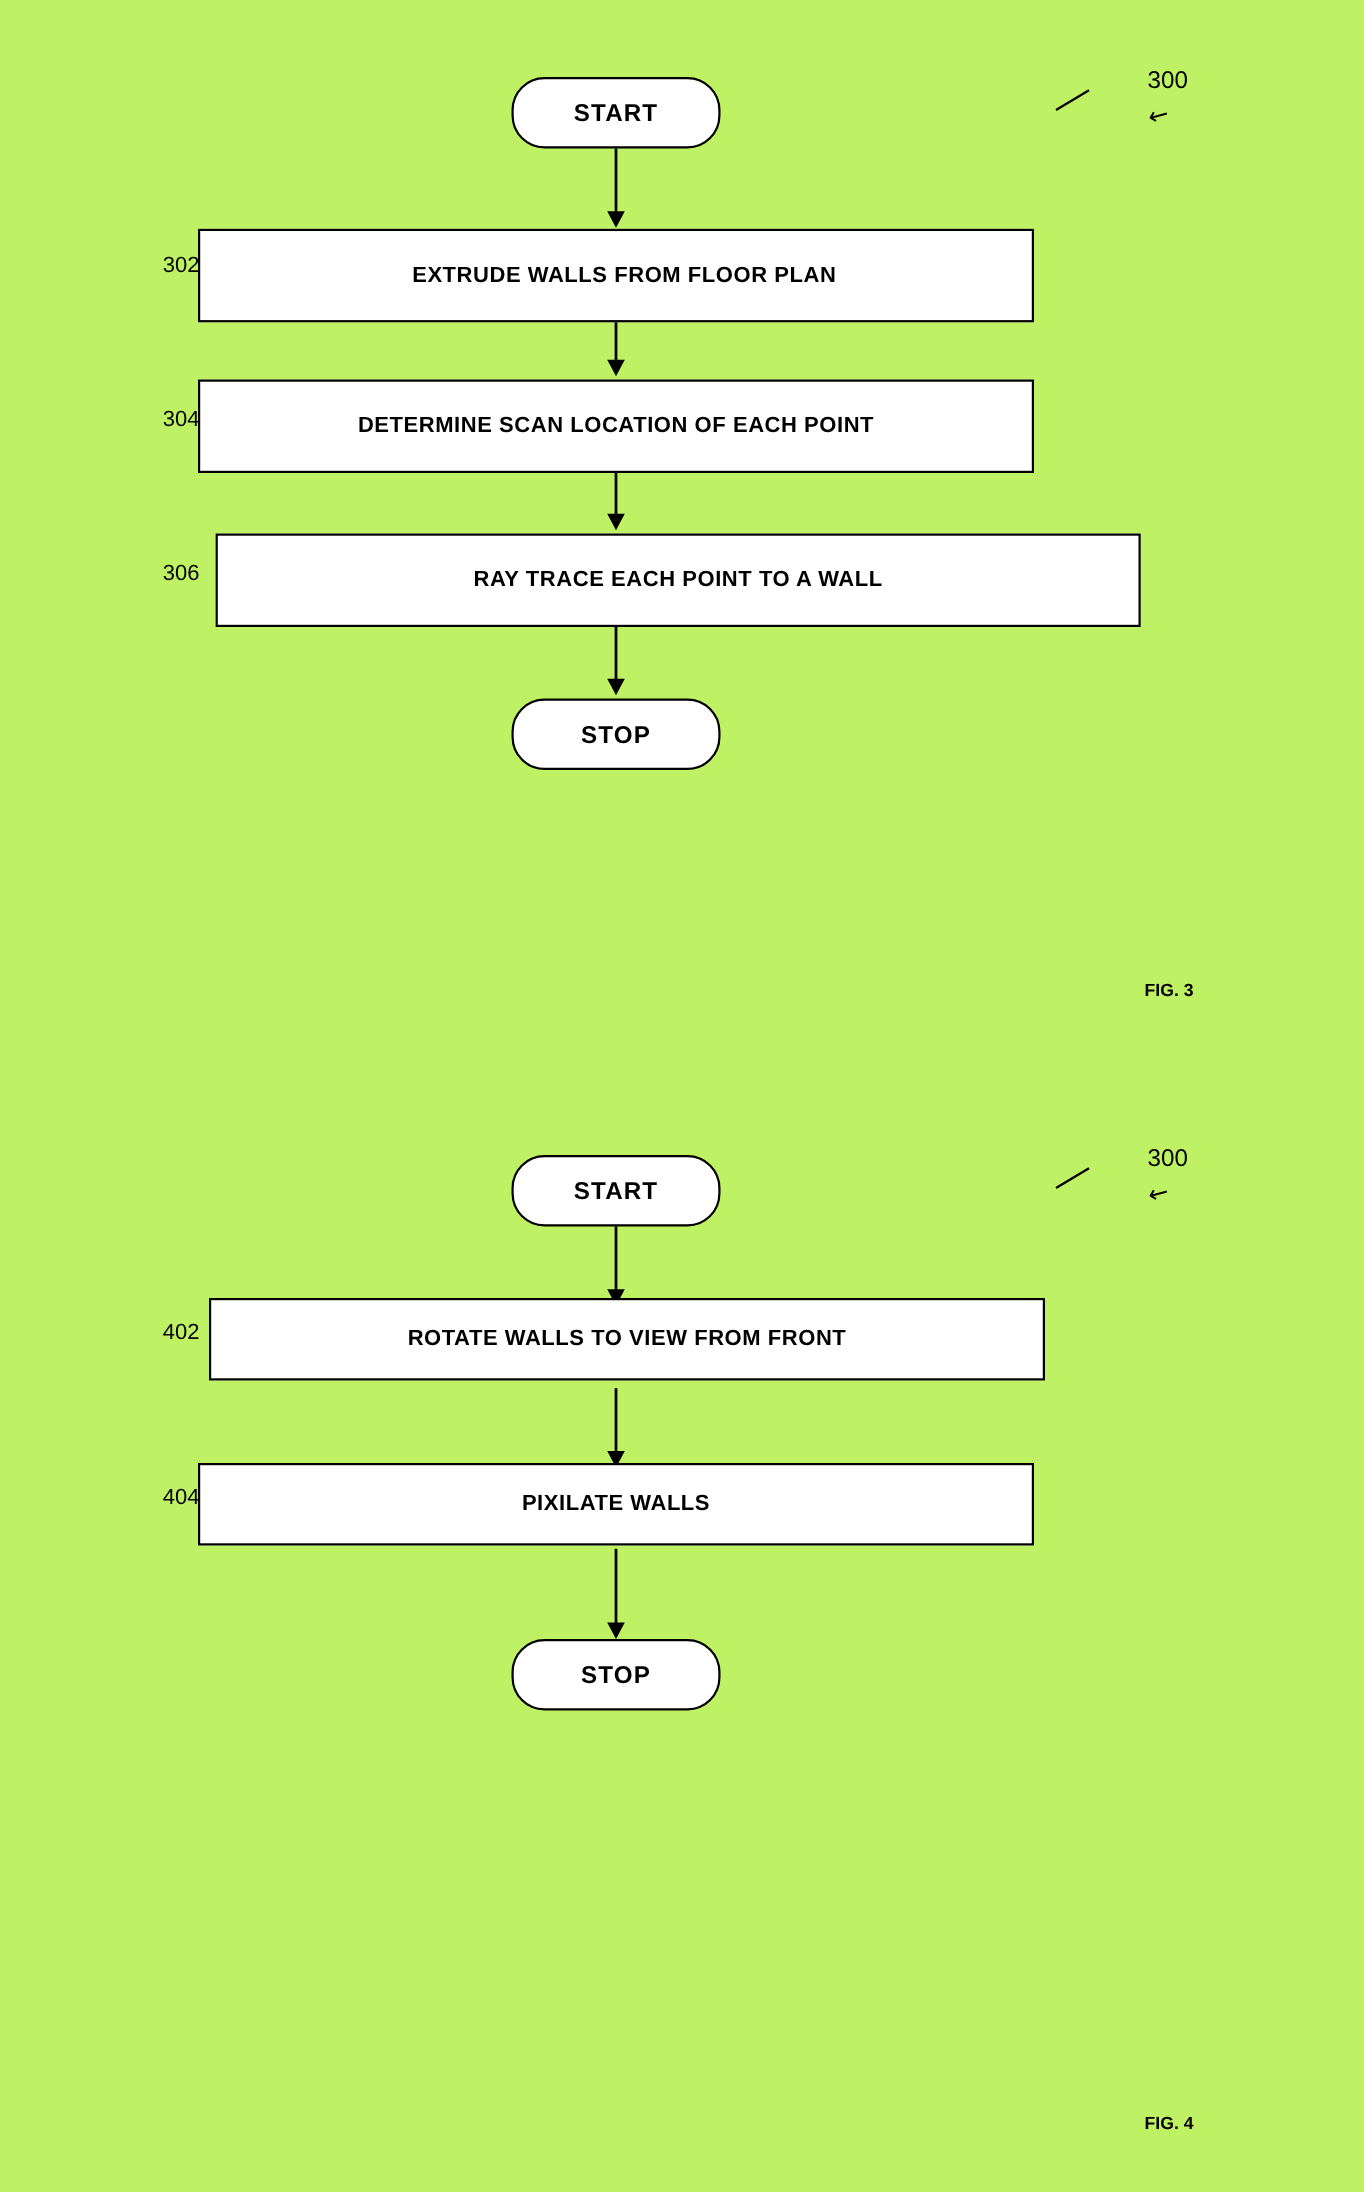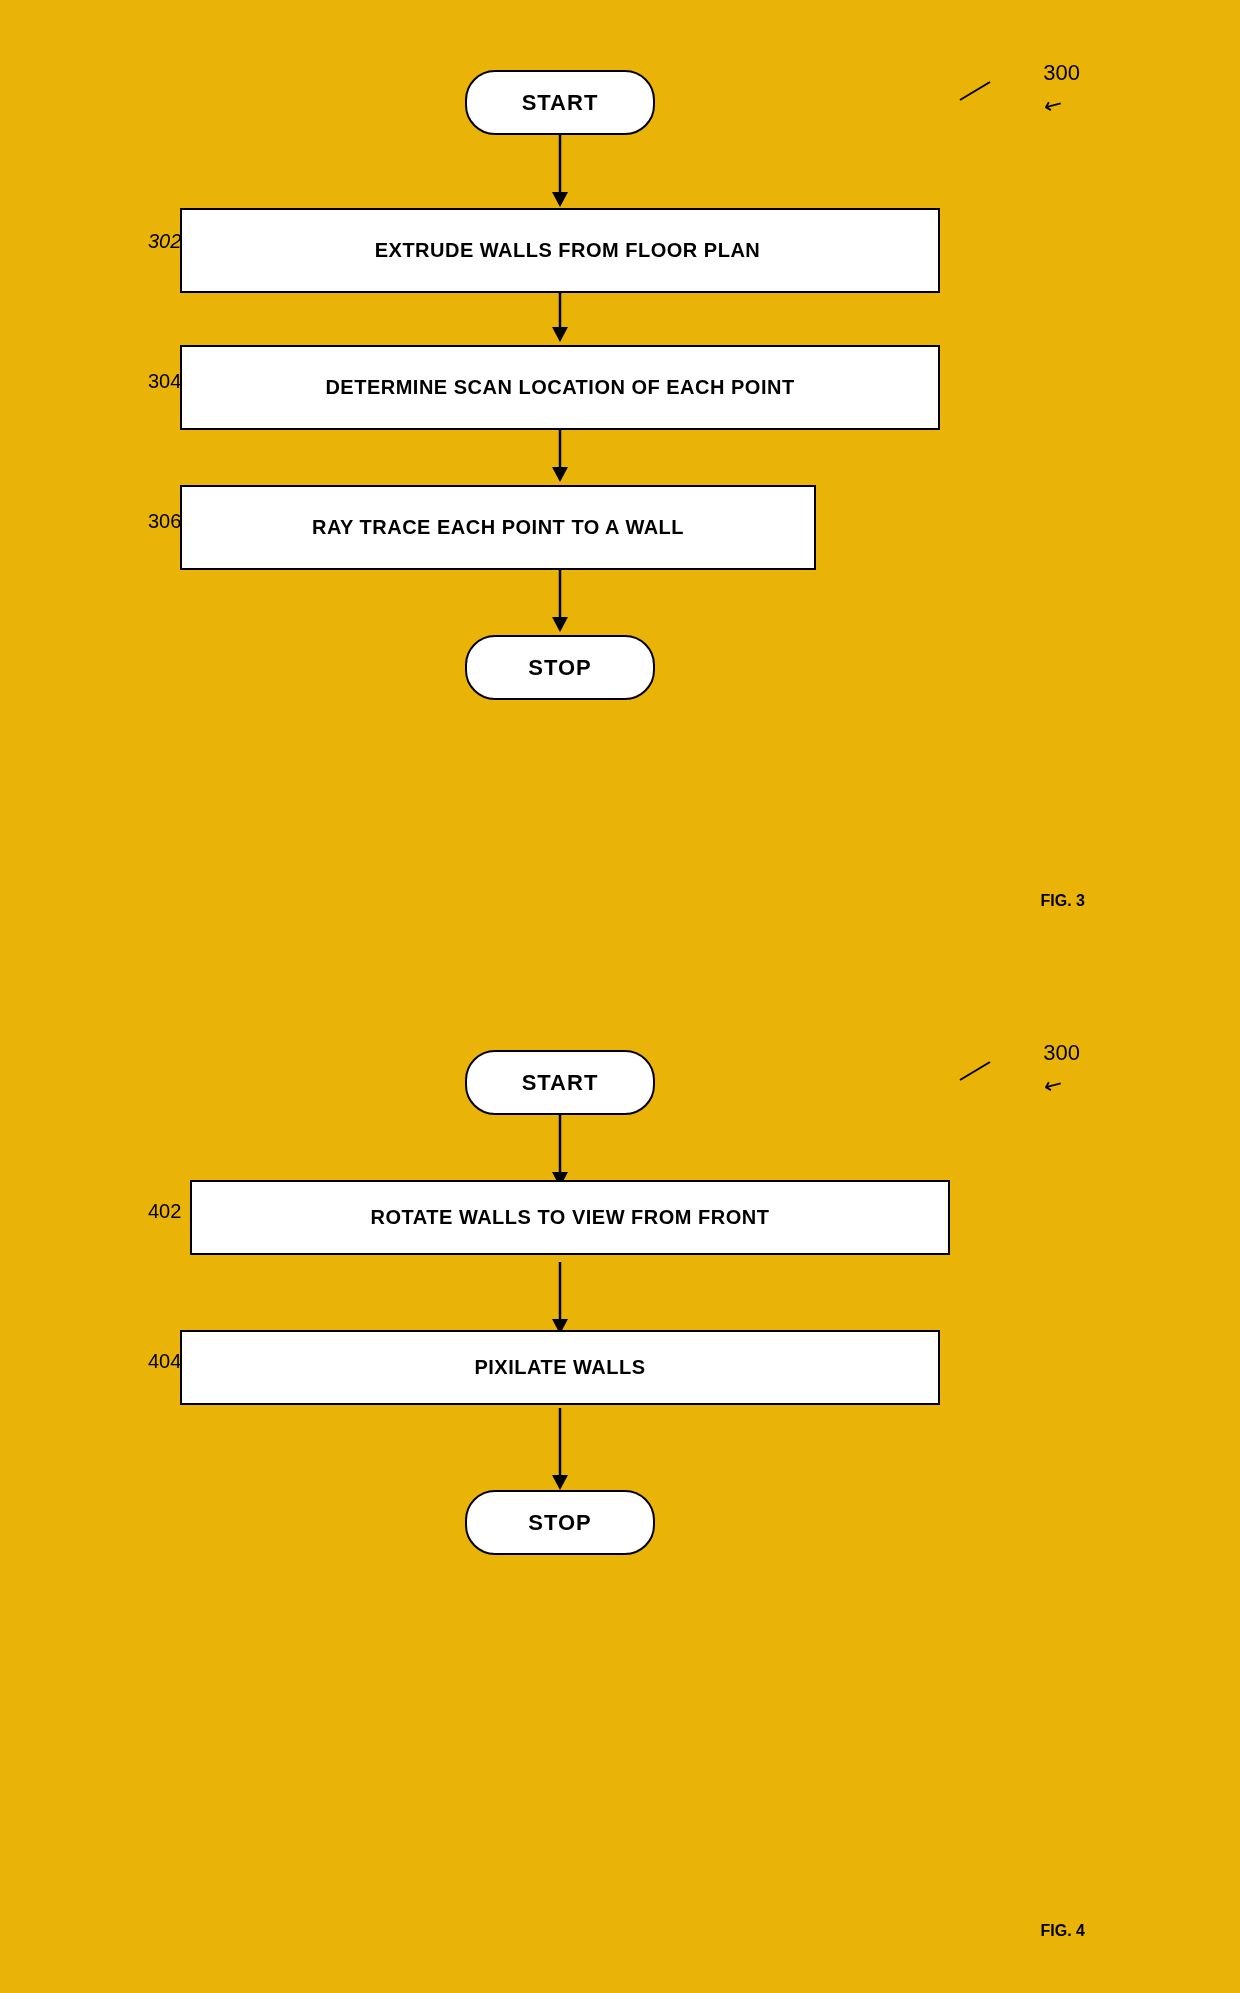--- a/index.html
+++ b/index.html
@@ -14,21 +14,21 @@
       width: 1240px;
       height: 1993px;
       position: relative;
       overflow: hidden;
     }
 
     .diagram-container {
       width: 1240px;
       height: 1993px;
       position: relative;
-      background: #eab308;
+      background: #bef264;
     }
 
     
     .fig3 {
       position: absolute;
       top: 30px;
       left: 0;
       width: 1240px;
       height: 900px;
     }
@@ -120,38 +120,38 @@
     <div style="position:absolute; top:30px; right:160px; font-size:22px;">
       <span>300</span>
     </div>
 
     <div style="position:absolute; top:62px; right:178px; font-size:22px; transform: rotate(30deg);">↙</div>
 
     <div class="terminal" style="width:190px; height:65px; left:465px; top:40px;">
       <span>START</span>
     </div>
 
-    <div class="ref-number" style="left:148px; top:200px;font-style:italic;">
+    <div class="ref-number" style="left:148px; top:200px;">
       <span>302</span>
     </div>
     <div class="process" style="width:760px; height:85px; left:180px; top:178px;padding-left:15px;">
       <span>EXTRUDE WALLS FROM FLOOR PLAN</span>
     </div>
 
     <div class="ref-number" style="left:148px; top:340px;">
       <span>304</span>
     </div>
     <div class="process" style="width:760px; height:85px; left:180px; top:315px;">
       <span>DETERMINE SCAN LOCATION OF EACH POINT</span>
     </div>
 
     <div class="ref-number" style="left:148px; top:480px;">
       <span>306</span>
     </div>
-    <div class="process" style="width:636px; height:85px; left:180px; top:455px;">
+    <div class="process" style="width:841px; height:85px; left:196px; top:455px;">
       <span>RAY TRACE EACH POINT TO A WALL</span>
     </div>
 
     <div class="terminal" style="width:190px; height:65px; left:465px; top:605px;">
       <span>STOP</span>
     </div>
 
     <div class="fig-label" style="right:155px; bottom:20px;">
       <span>FIG. 3</span>
     </div>

